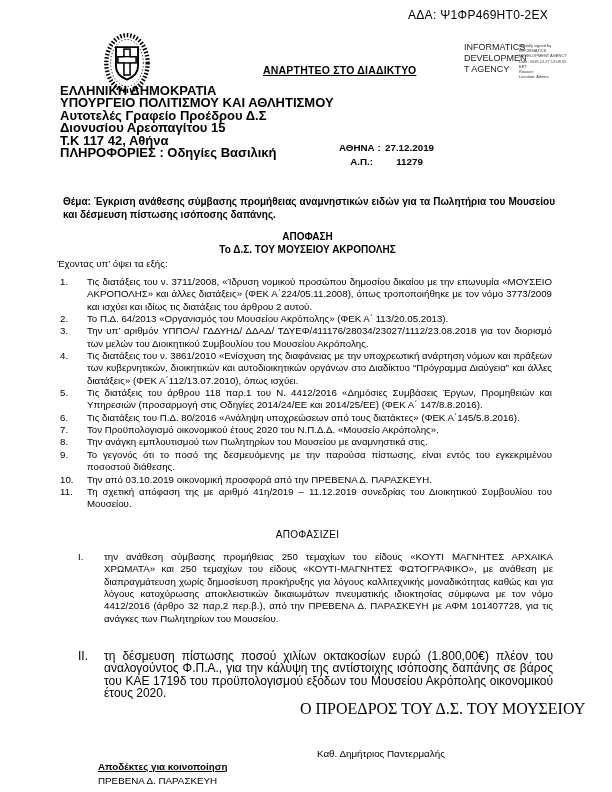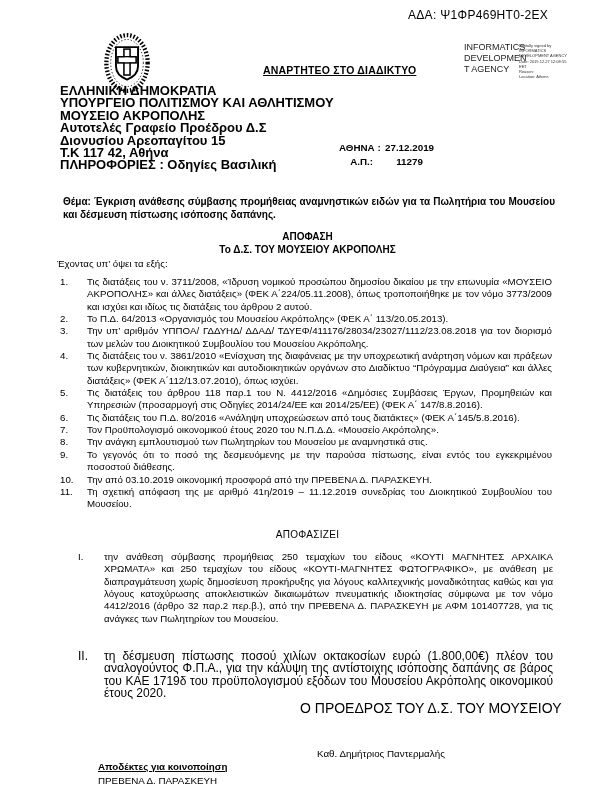--- a/index.html
+++ b/index.html
@@ -30,21 +30,21 @@
   .having{top:276px;left:60px;width:492px;font-size:9.7px;line-height:12.35px;}
   .having .item{display:flex;}
   .having .num{width:27px;flex:0 0 27px;}
   .having .txt{flex:1;}
   .h-apofasizei{top:529px;left:63px;width:489px;font-size:10px;letter-spacing:.3px;}
   .dec1{top:551px;left:78px;width:475px;font-size:9.7px;line-height:12.35px;}
   .dec2{top:650px;left:78px;width:475px;font-size:12px;line-height:12.35px;}
   .dec{display:flex;}
   .dec .num{width:26px;flex:0 0 26px;}
   .dec .txt{flex:1;}
-  .role{top:700px;left:300px;font-size:14px;}
+  .role{top:700px;left:300px;font-size:16px;font-family:Liberation Serif, serif;}
   .signername{top:748px;left:317px;font-size:9.8px;}
   .recip-h{top:761px;left:98px;font-size:9.8px;}
   .recip-n{top:775px;left:98px;font-size:9.8px;}
 </style>
 </head>
 <body>
 
 <div class="page">
 
   <div class="abs ada">
@@ -76,21 +76,20 @@
     <div>DEVELOPMENT AGENCY</div>
     <div>Date: 2019.12.27 12:08:55</div>
     <div>EET</div>
     <div>Reason:</div>
     <div>Location: Athens</div>
   </div>
 
   <div class="abs org b">
     <div>ΕΛΛΗΝΙΚΗ ΔΗΜΟΚΡΑΤΙΑ</div>
     <div>ΥΠΟΥΡΓΕΙΟ ΠΟΛΙΤΙΣΜΟΥ ΚΑΙ ΑΘΛΗΤΙΣΜΟΥ</div>
-    <div>ΜΟΥΣΕΙΟ ΑΚΡΟΠΟΛΗΣ</div>
     <div>Αυτοτελές Γραφείο Προέδρου Δ.Σ</div>
     <div>Διονυσίου Αρεοπαγίτου 15</div>
     <div>Τ.Κ 117 42, Αθήνα</div>
     <div>ΠΛΗΡΟΦΟΡΙΕΣ : Οδηγίες Βασιλική</div>
   </div>
 
   <div class="abs dateblock b">
     <div class="row">
       <span class="lbl">ΑΘΗΝΑ :</span>
       <span>27.12.2019</span>

